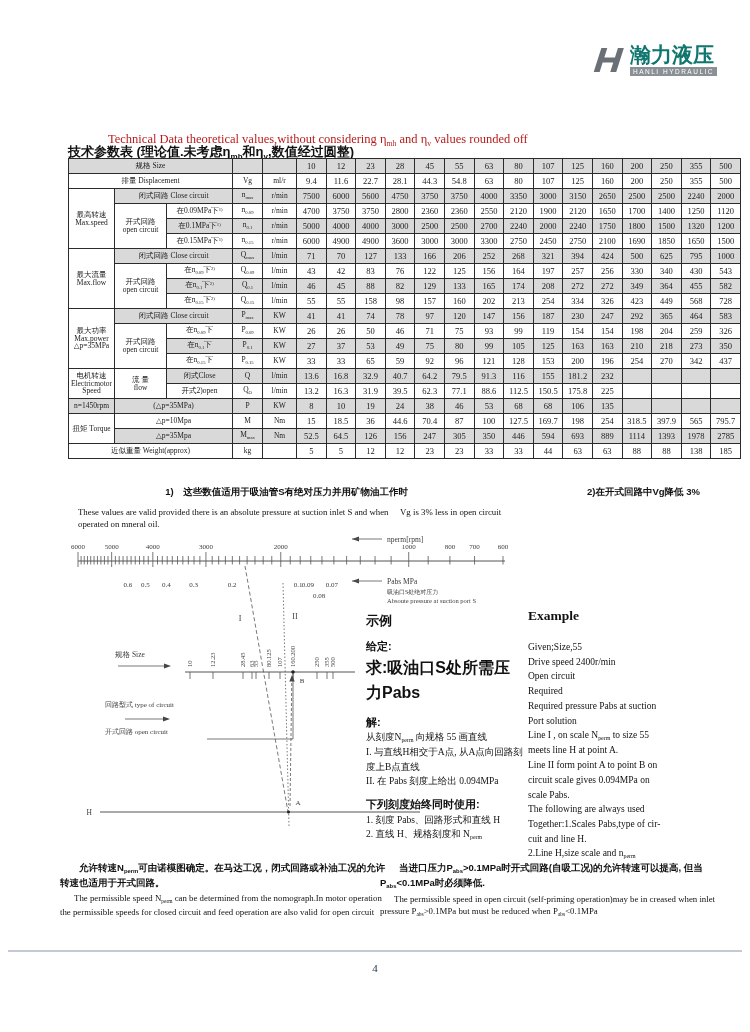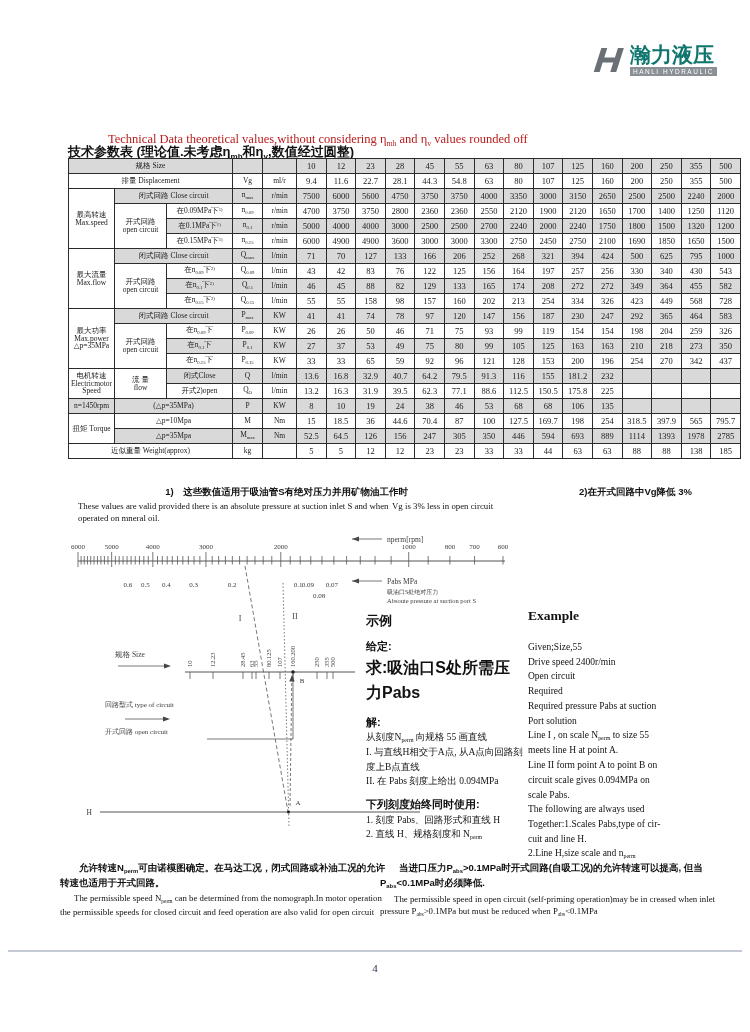--- a/index.html
+++ b/index.html
@@ -19,23 +19,23 @@
   table.spec td{border:1px solid #2b2b2b;text-align:center;vertical-align:middle;
                 padding:0 1px;height:14px;line-height:1.05;font-size:8.5px;overflow:hidden;}
   table.spec td.lbl{font-size:7.5px;font-family:"Liberation Serif",serif;}
   tr.shade td{background:#d9d9d9;}
   table.spec td.white{background:#fff !important;}
   sub{font-size:62%;vertical-align:-0.35em;}
   sup{font-size:62%;vertical-align:0.45em;}
   
   .note{position:absolute;width:330px;}
   .note .cn{font-family:"Liberation Sans",sans-serif;font-weight:bold;font-size:9.5px;color:#111;text-align:right;}
-  .note .en{font-size:8.8px;margin-top:2px;line-height:1.35;color:#111;}
+  .note .en{font-size:8.8px;margin-top:8px;line-height:1.35;color:#111;}
   .n1{left:78px;top:486px;}
-  .n2{left:392px;top:486px;width:300px;}
+  .n2{left:400px;top:486px;width:300px;}
   
   svg.nomo{position:absolute;left:60px;top:533px;}
   
   .ex-cn{position:absolute;left:366px;top:612px;width:158px;font-size:9.5px;line-height:1.5;color:#111;}
   .ex-cn .h1{font-family:"Liberation Sans",sans-serif;font-weight:bold;font-size:13px;line-height:1.4;}
   .ex-cn .hb{font-family:"Liberation Sans",sans-serif;font-weight:bold;font-size:11px;line-height:1.5;margin-top:8px;}
   .ex-cn .find{font-family:"Liberation Sans",sans-serif;font-weight:bold;font-size:16px;line-height:1.6;}
   .ex-en{position:absolute;left:528px;top:606px;width:196px;font-size:9.5px;line-height:1.55;color:#111;}
   .ex-en .h1{font-weight:bold;font-size:13.5px;margin-bottom:13px;}
   

